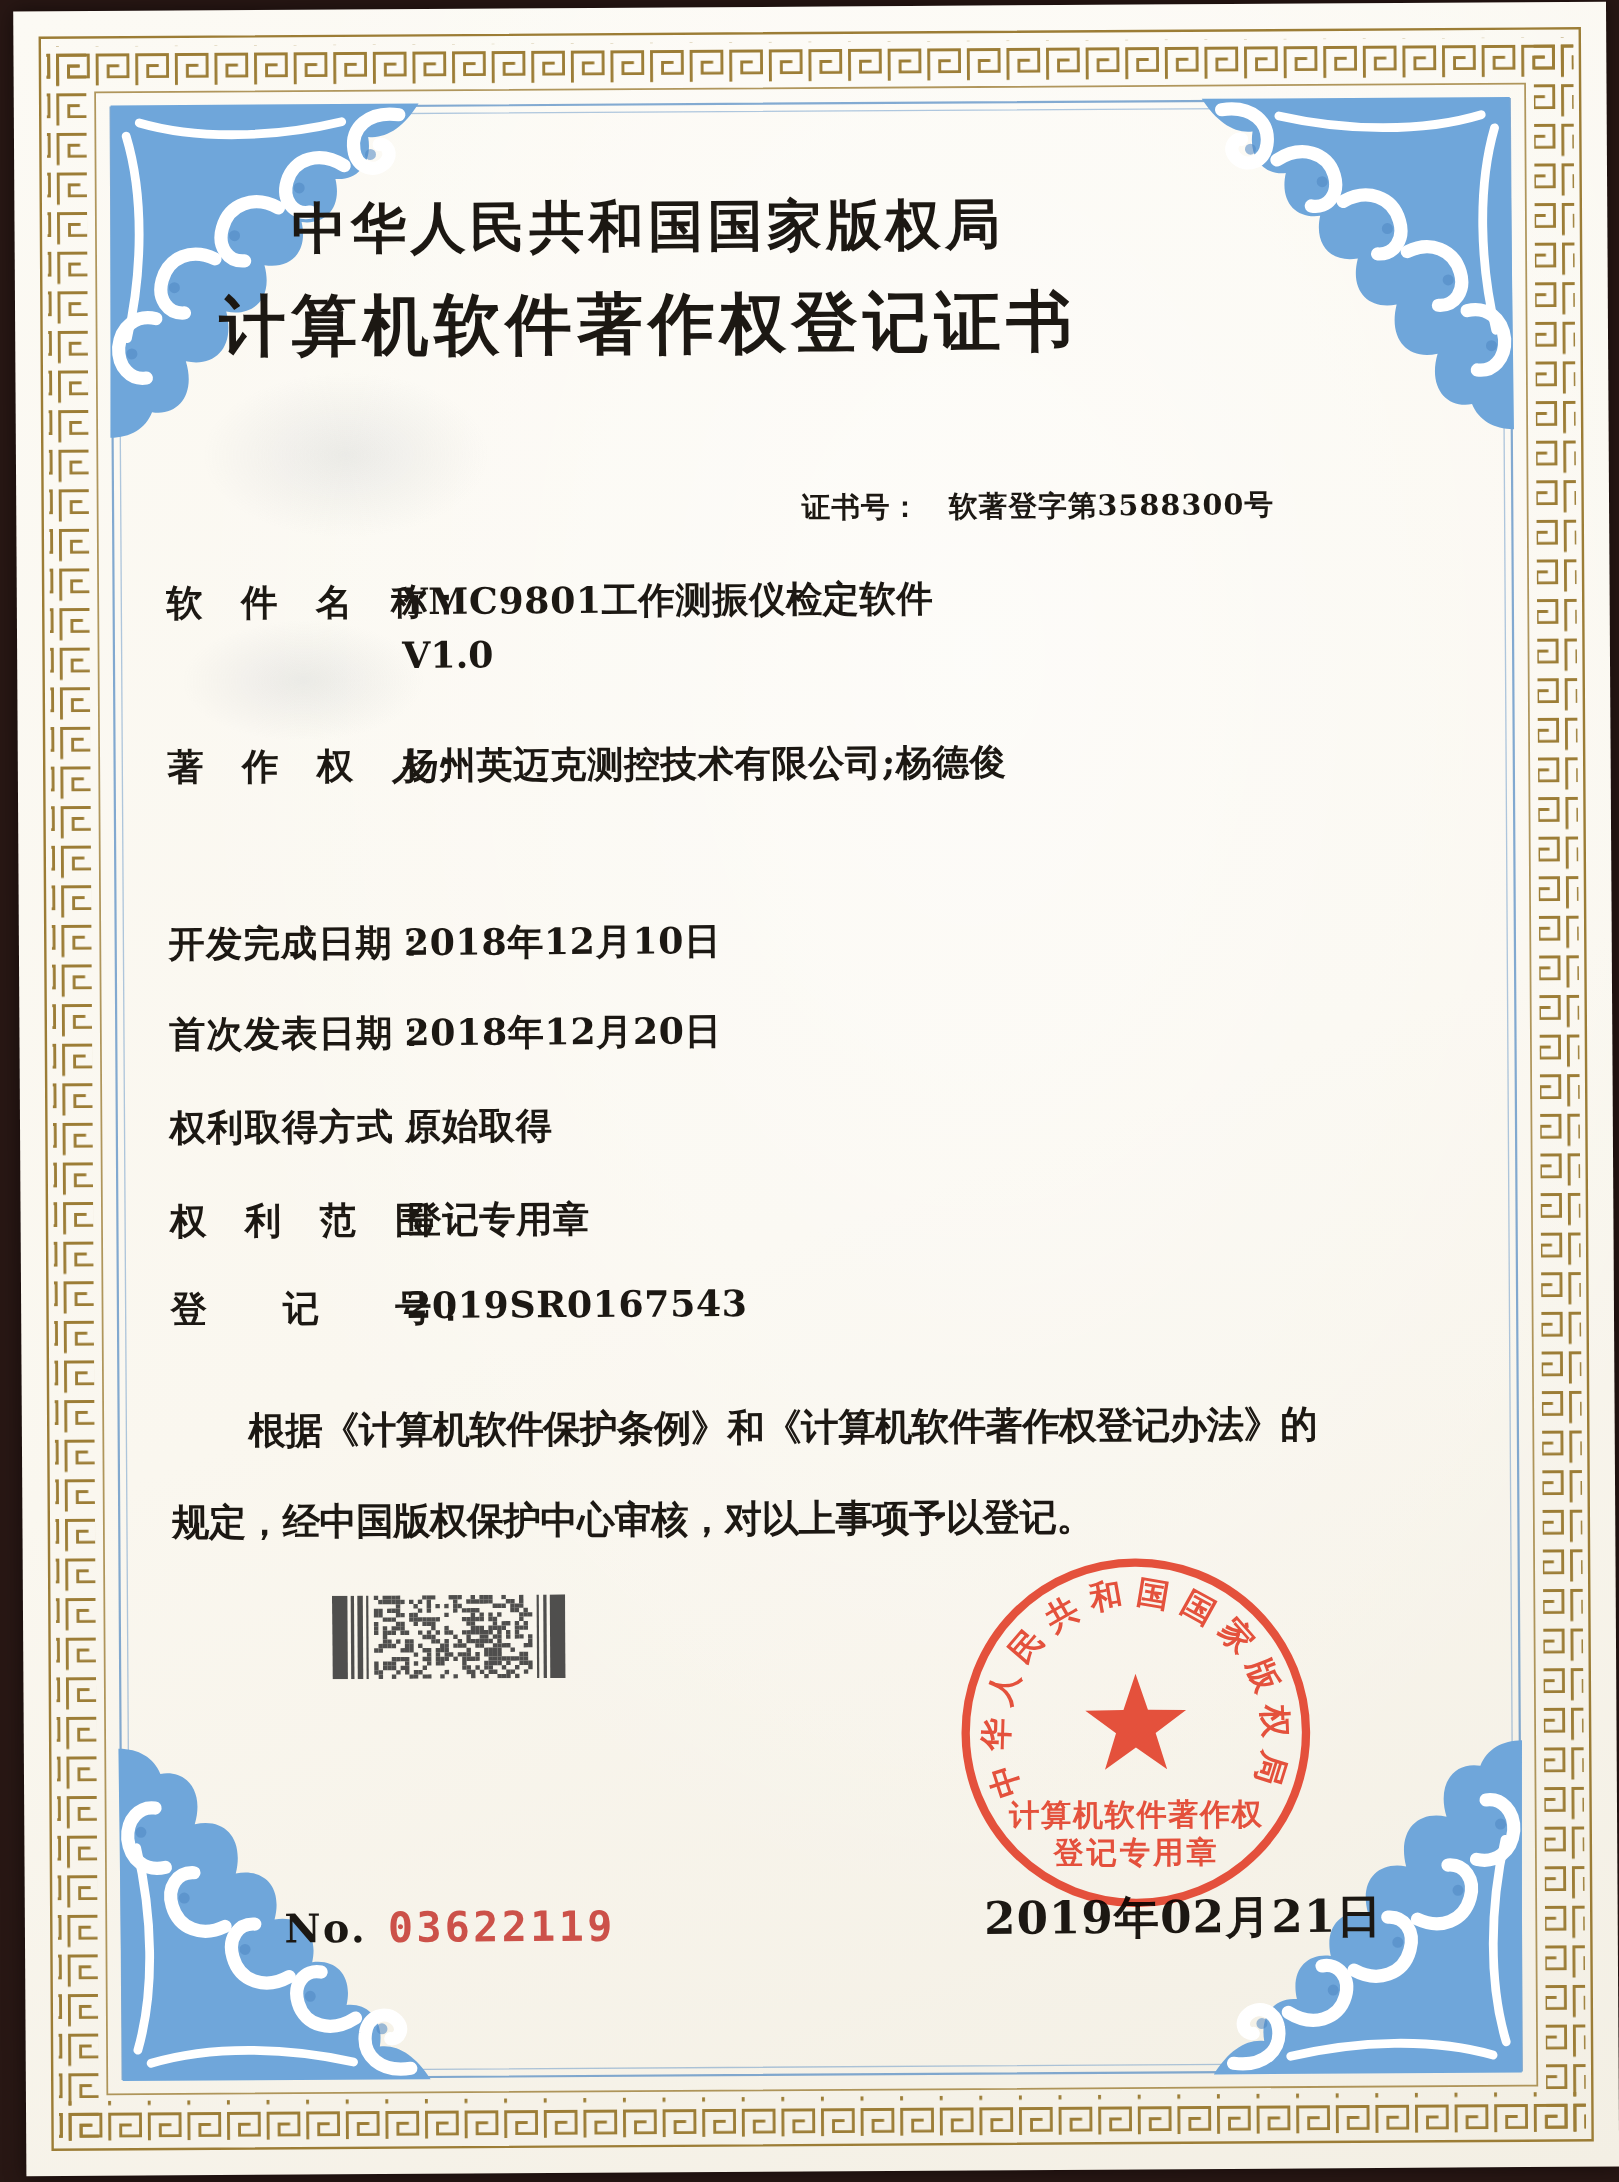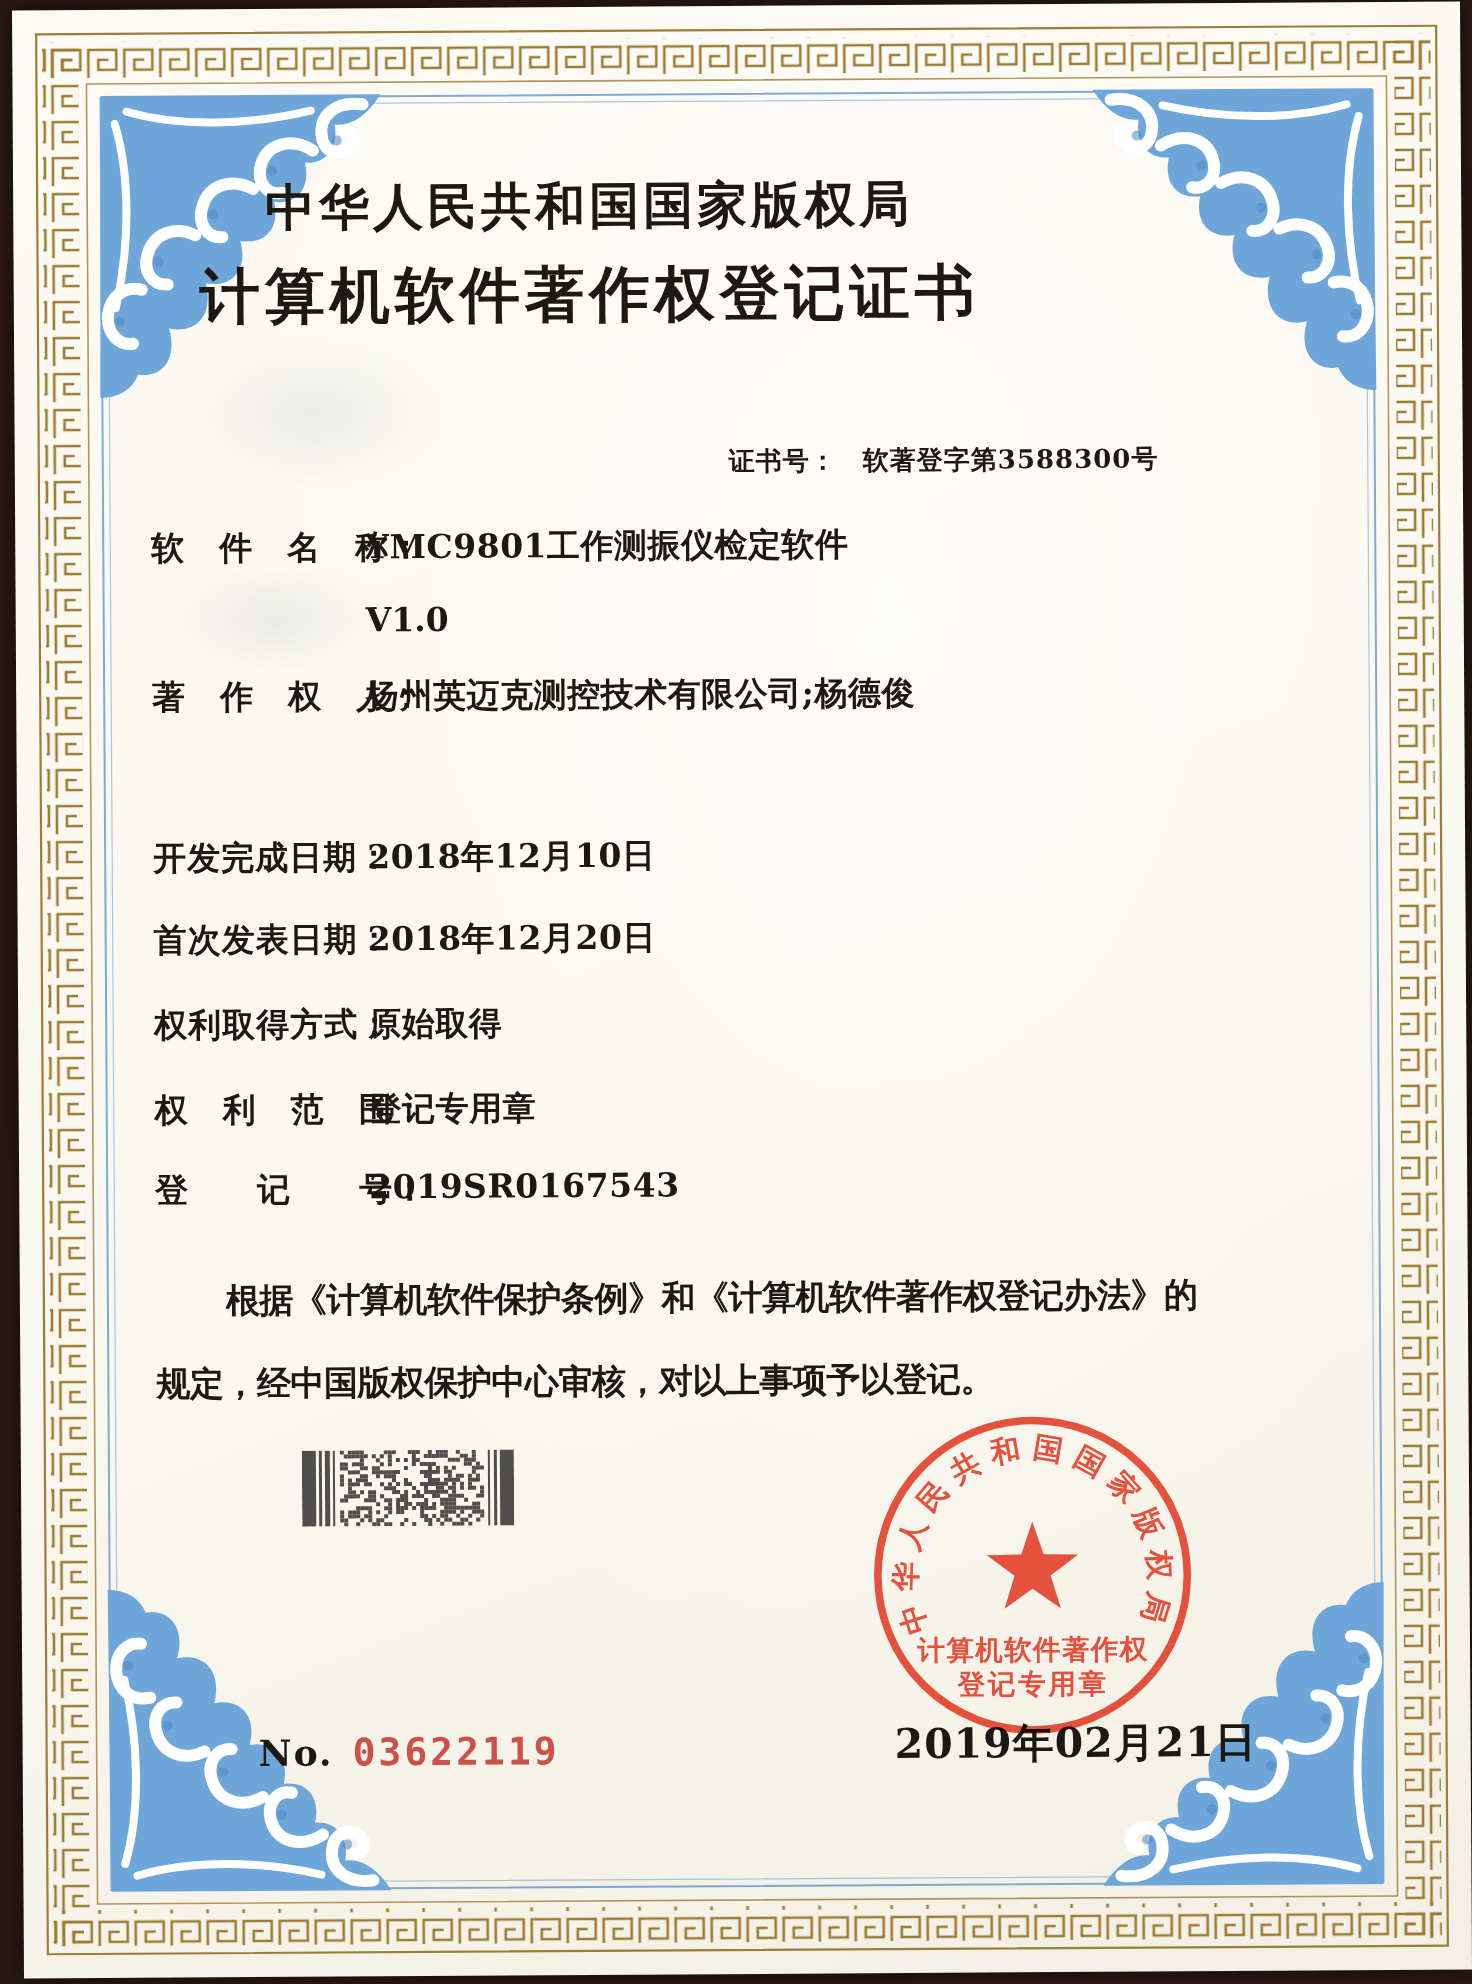--- a/index.html
+++ b/index.html
@@ -39,21 +39,21 @@
   .cert-title{position:absolute;left:0;top:248px;width:100%;
     font-size:60px;font-weight:800;letter-spacing:5px;white-space:nowrap;}
 
   .certno{position:absolute;left:714px;top:438px;font-size:26px;font-weight:600;
     letter-spacing:1px;white-space:nowrap;}
   .certno .gap{display:inline-block;width:26px;}
 
   .row{position:absolute;left:136px;font-size:33px;font-weight:600;white-space:nowrap;}
   .row .lbl{display:inline-block;letter-spacing:1px;}
   .row .val{position:absolute;left:214px;top:0;font-weight:600;letter-spacing:.5px;}
-  .version{position:absolute;left:350px;top:592px;font-size:33px;font-weight:600;}
+  .version{position:absolute;left:350px;top:568px;font-size:33px;font-weight:600;}
 
   .statement{position:absolute;font-size:34px;font-weight:600;letter-spacing:-0.5px;white-space:nowrap;}
 
   .serial{position:absolute;left:236px;top:1722px;white-space:nowrap;}
   .serial .prefix{font-size:36px;font-weight:600;letter-spacing:2px;}
   .serial .num{font-family:"DejaVu Sans Mono","Liberation Mono",monospace;
     font-size:38px;font-weight:700;color:var(--serial-red);letter-spacing:3px;
     opacity:.88;margin-left:14px;}
 
   .issue-date{position:absolute;left:872px;top:1712px;z-index:3;

